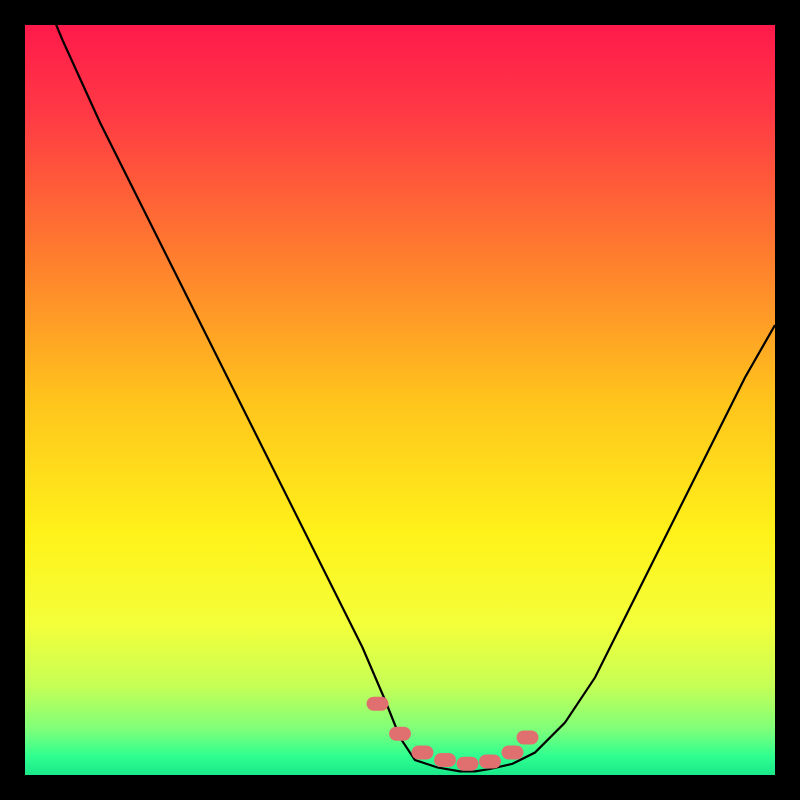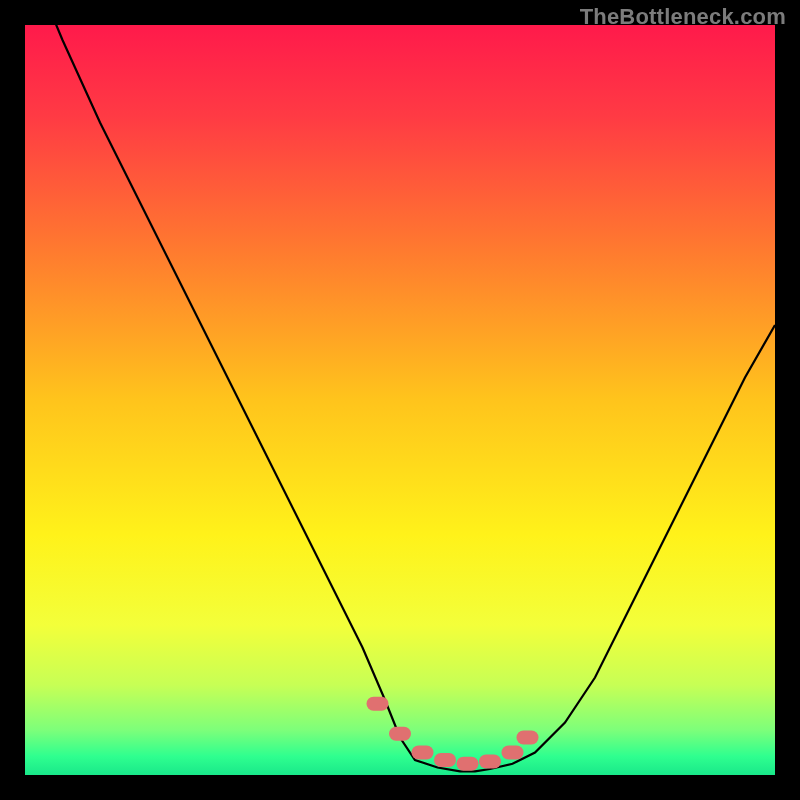--- a/index.html
+++ b/index.html
@@ -34,21 +34,20 @@
     color: #7c7c7c;
     letter-spacing: 0.2px;
     user-select: none;
   }
   svg { display: block; }
 </style>
 </head>
 <body>
 
 <div class="stage">
-  <div class="watermark">TheBottleneck.com</div>
 
   <div class="plot">
     <svg id="chart-svg" width="750" height="750" viewBox="0 0 750 750">
       <defs>
         <linearGradient id="bg-grad" x1="0" y1="0" x2="0" y2="1">
             <stop offset="0%" stop-color="#ff1a4b"></stop>
             <stop offset="12%" stop-color="#ff3a44"></stop>
             <stop offset="30%" stop-color="#ff7a2f"></stop>
             <stop offset="50%" stop-color="#ffc41c"></stop>
             <stop offset="68%" stop-color="#fff21a"></stop>

